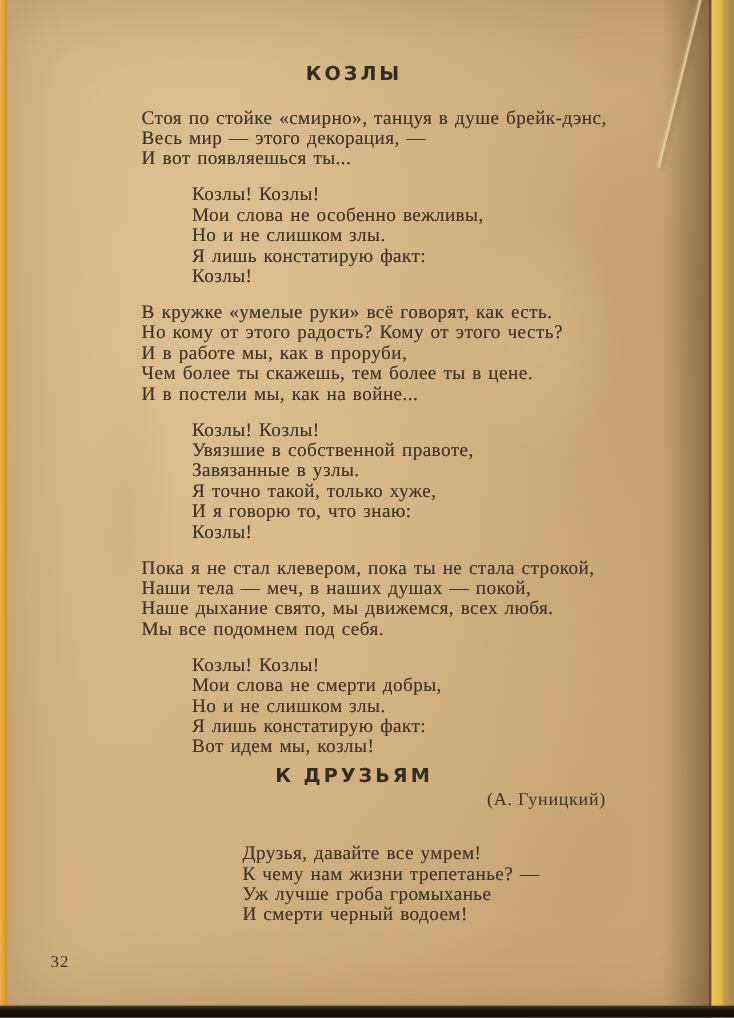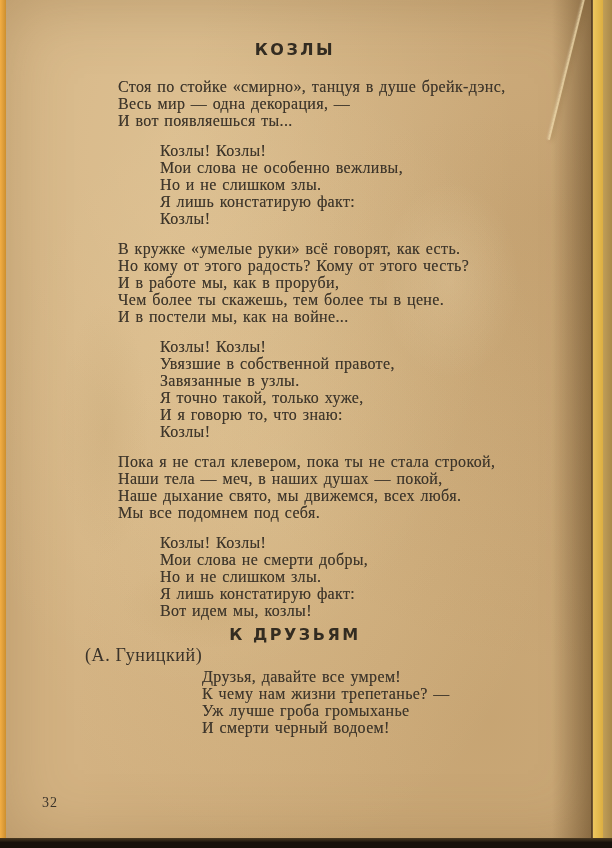--- a/index.html
+++ b/index.html
@@ -51,39 +51,39 @@
     background: linear-gradient(to right, #c09e57, #a9884a);
   }
   .crease {
     position: absolute; left: 566px; top: -8px; width: 2px; height: 150px;
     background: rgba(238,218,172,.75);
     transform: rotate(14deg);
     box-shadow: 2px 0 4px rgba(110,80,40,.35), -1px 0 2px rgba(255,245,215,.4);
   }
   
   #content {
-    position: absolute; left: 85px; top: 40px; width: 420px;
+    position: absolute; left: 85px; top: 52px; width: 420px;
   }
   .poem-title {
     font-family: "DejaVu Sans", sans-serif;
     font-weight: bold;
     font-size: 16px; line-height: 20px;
     letter-spacing: 2.5px;
     text-align: center;
     color: #332c21;
     margin: 0 0 18px 0;
   }
   .poem + .poem { margin-top: -7px; }
   .poem + .poem .poem-title { margin: 0 0 3px 0; }
   .poem-author {
-    text-align: left;
-    font-size: 18px; line-height: 15px;
+    text-align: right;
+    font-size: 15px; line-height: 15px;
     letter-spacing: 0.6px;
     color: #3a332a;
-    margin: 0 0 5px 0;
+    margin: 0 0 28px 0;
   }
   .stanza { margin: 0 0 13px 0; }
   .line {
     font-size: 16px; line-height: 17px;
     letter-spacing: 0.35px; word-spacing: 1.2px;
     white-space: nowrap;
     text-shadow: 0 0 0.5px rgba(62,54,43,.55);
   }
   .indent-none   .line { margin-left: 33px; }
   .indent-refrain .line { margin-left: 75px; }
@@ -107,21 +107,21 @@
   <div class="edge-right-strip"></div>
   <div class="edge-right-far"></div>
   <div class="crease"></div>
   <div class="edge-bottom"></div>
 
   <div id="content">
       <section class="poem">
         <h1 class="poem-title">КОЗЛЫ</h1>
         <div class="stanza indent-none">
           <div class="line">Стоя по стойке «смирно», танцуя в душе брейк-дэнс,</div>
-          <div class="line">Весь мир — одна декорация, —</div>
+          <div class="line">Весь мир — этого декорация, —</div>
           <div class="line">И вот появляешься ты...</div>
         </div>
         <div class="stanza indent-refrain">
           <div class="line">Козлы! Козлы!</div>
           <div class="line">Мои слова не особенно вежливы,</div>
           <div class="line">Но и не слишком злы.</div>
           <div class="line">Я лишь констатирую факт:</div>
           <div class="line">Козлы!</div>
         </div>
         <div class="stanza indent-none">

